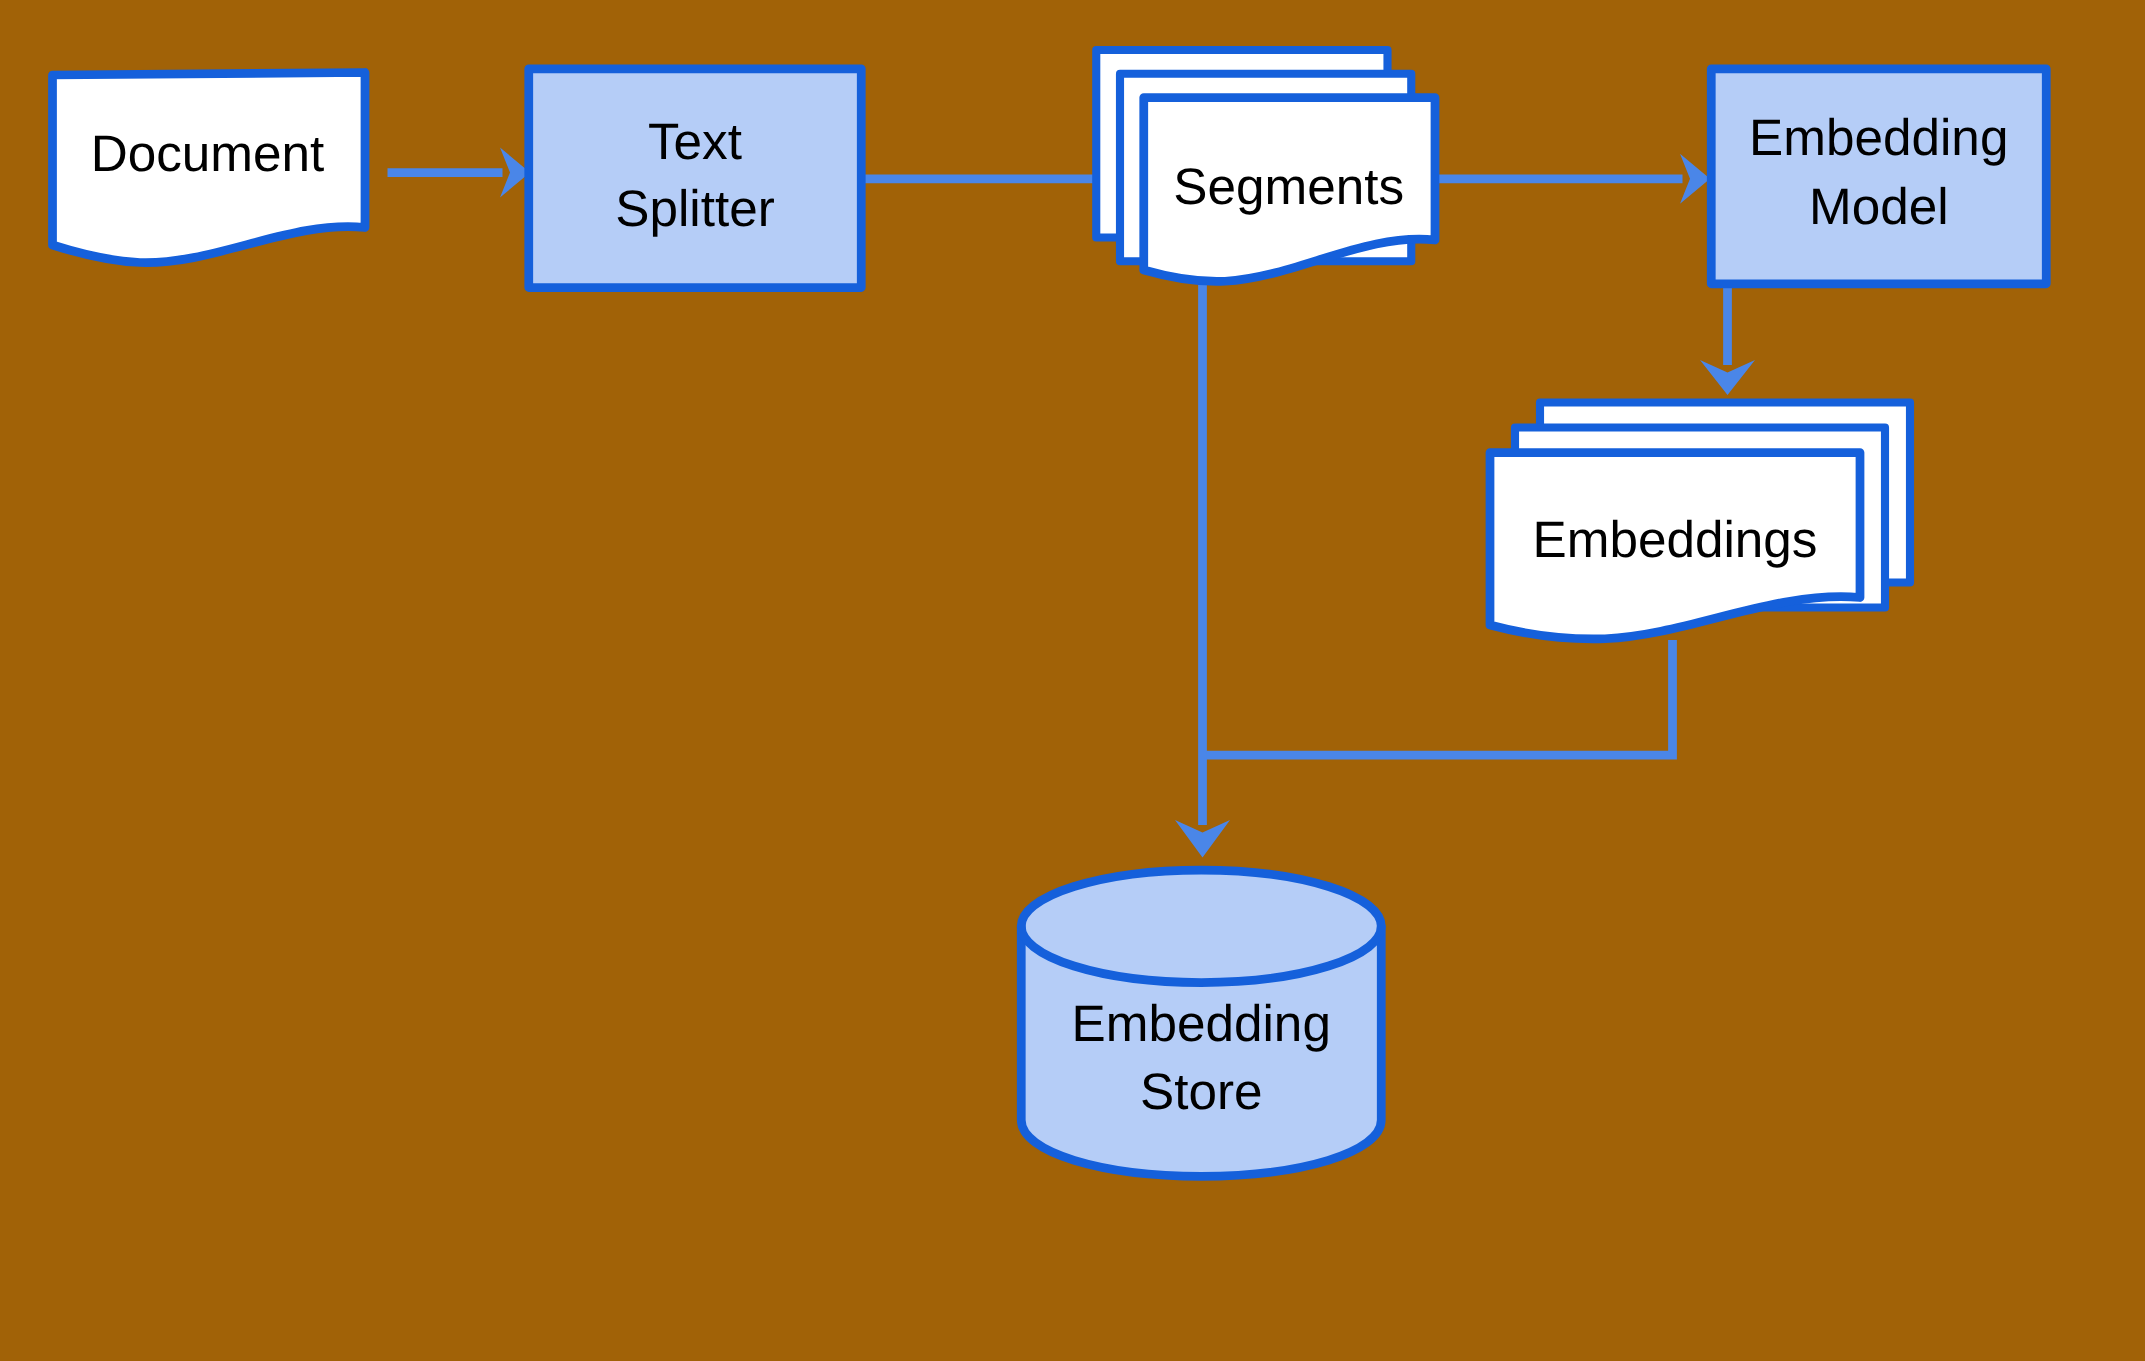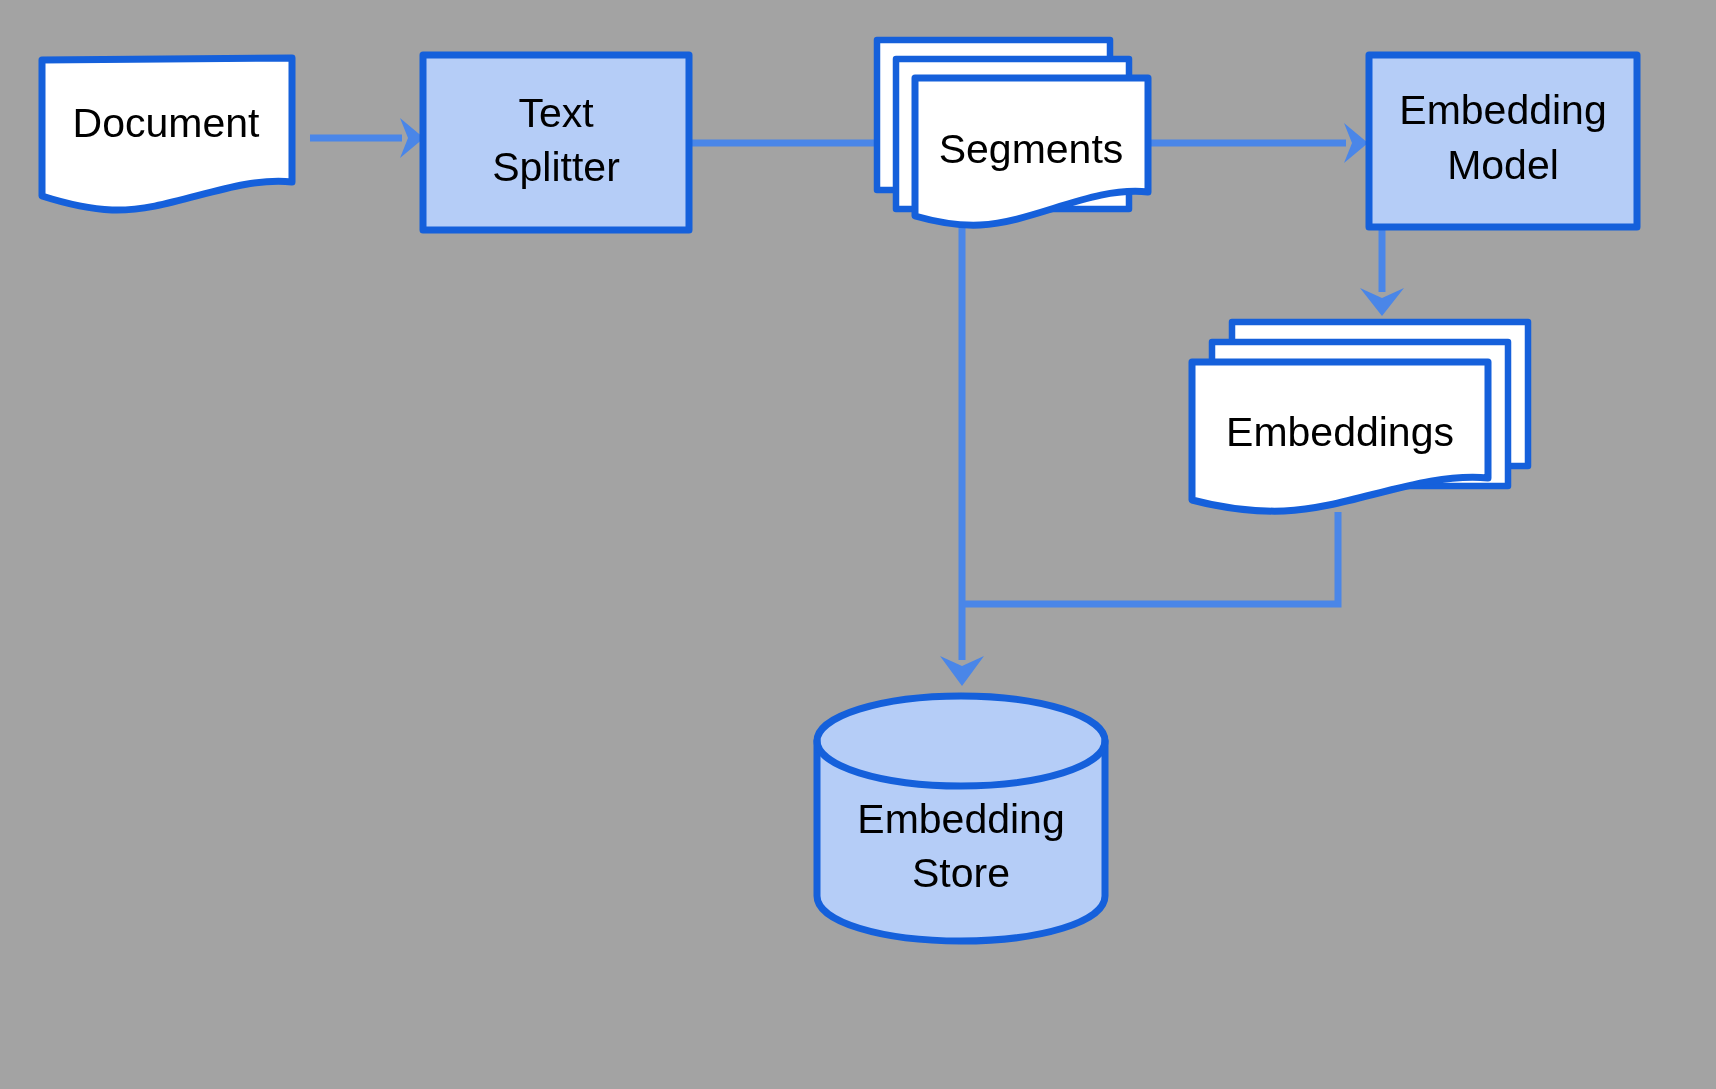--- a/index.html
+++ b/index.html
@@ -10,21 +10,21 @@
   body {
     width: 1716px;
     height: 1089px;
     font-family: "Liberation Sans", sans-serif;
     overflow: hidden;
   }
   #diagram-root {
     position: relative;
     width: 1716px;
     height: 1089px;
-    background: #a3a3a3;
+    background: #a16207;
   }
   svg#flow-svg {
     position: absolute;
     top: 0;
     left: 0;
     width: 1716px;
     height: 1089px;
     display: block;
   }
   .shape-fill-solid { fill: #b5cdf7; }

